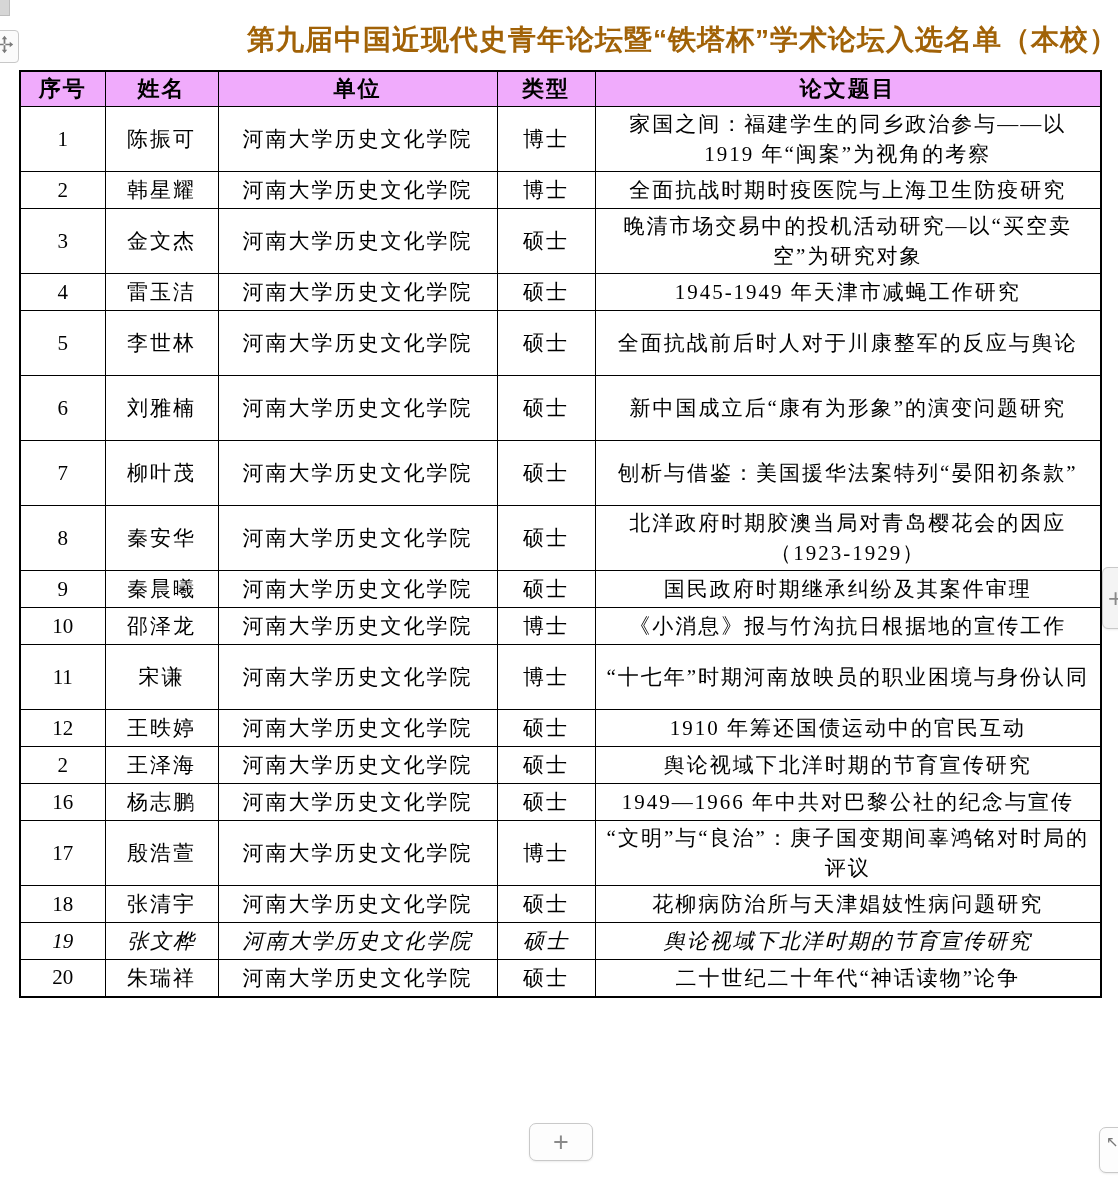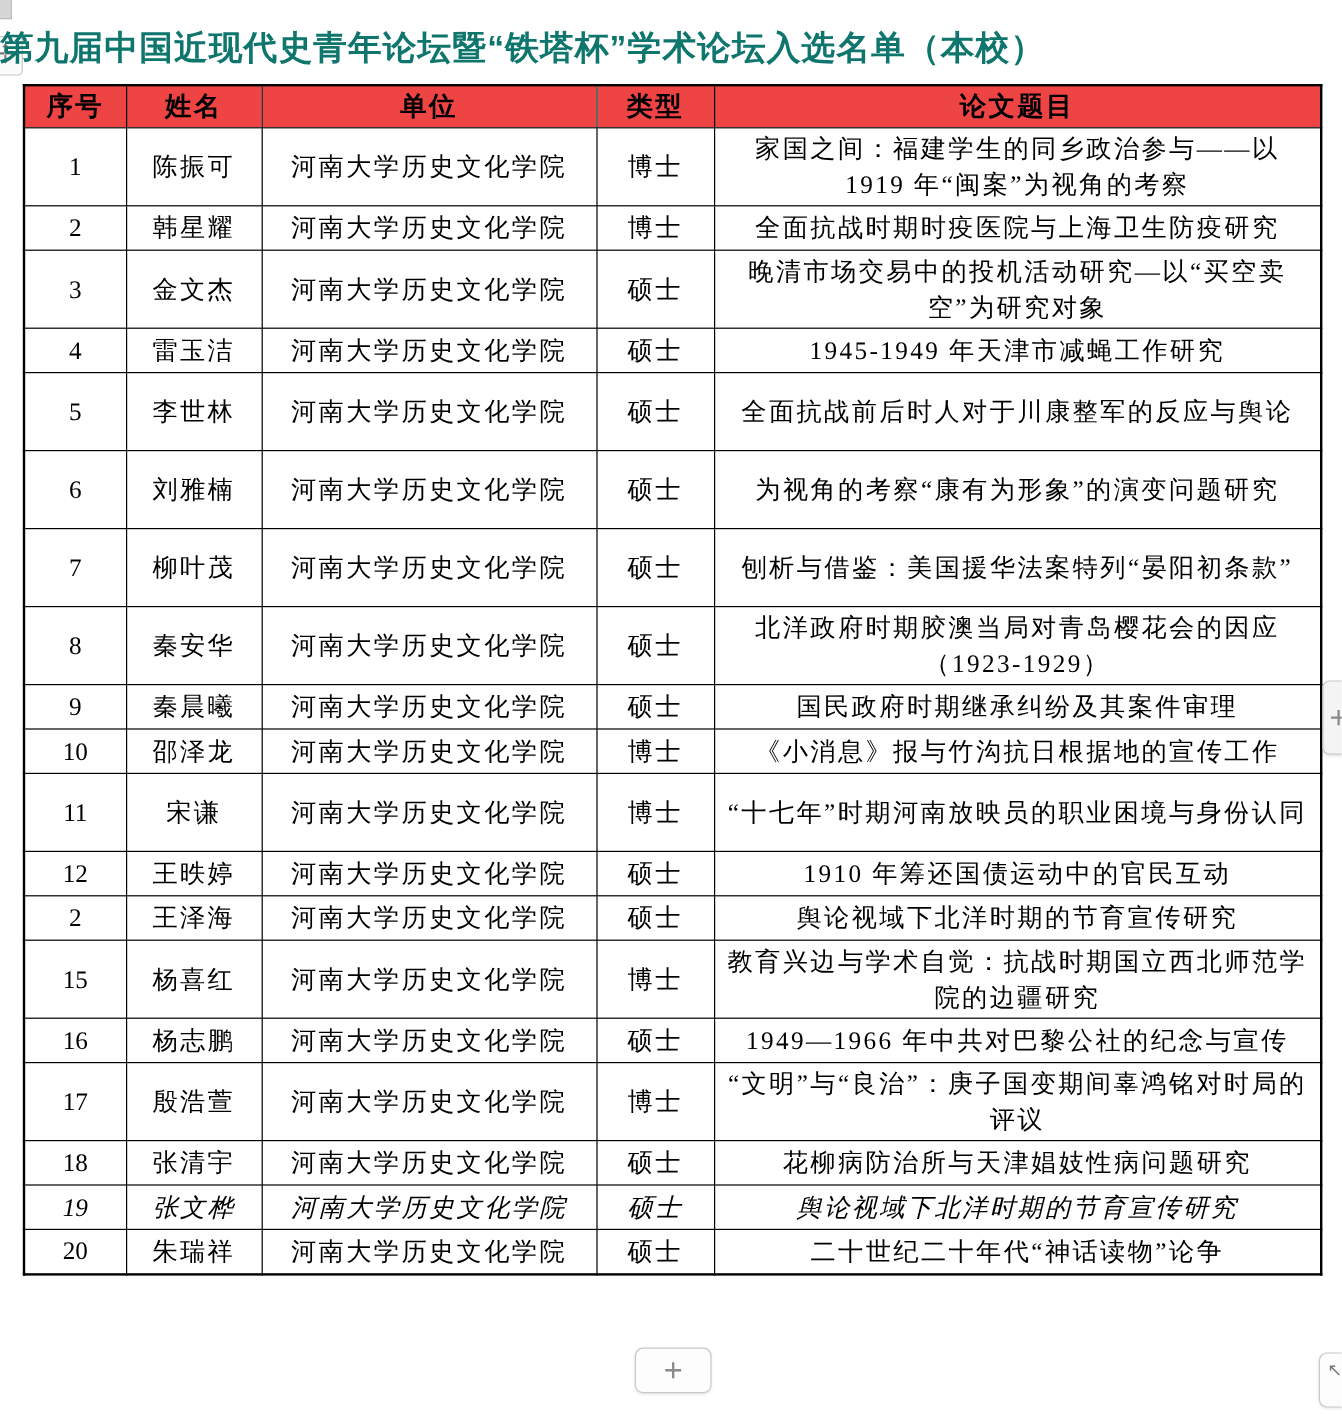--- a/index.html
+++ b/index.html
@@ -1,19 +1,19 @@
 <!DOCTYPE html>
 <html><head>
 <meta charset="utf-8">
 <style>
   html,body{margin:0;padding:0;width:1118px;height:1178px;overflow:hidden;background:#ffffff;position:relative;font-family:"Liberation Serif","DejaVu Serif",serif;}
-  .page-title{position:absolute;top:22px;left:0;width:1118px;text-align:left;font-family:"Liberation Sans","DejaVu Sans",sans-serif;font-weight:bold;font-size:28px;letter-spacing:1px;color:#0f766e;line-height:36px;}
+  .page-title{position:absolute;top:22px;left:0;width:1118px;text-align:right;font-family:"Liberation Sans","DejaVu Sans",sans-serif;font-weight:bold;font-size:28px;letter-spacing:1px;color:#a16207;line-height:36px;}
   table.roster{position:absolute;left:19px;top:70px;width:1081px;border-collapse:collapse;table-layout:fixed;border:2px solid #000;}
   th,td{border:1.5px solid #000;text-align:center;vertical-align:middle;padding:2px 7px;color:#000;overflow:hidden;}
-  thead tr{height:35px;background:#ef4444;}
+  thead tr{height:35px;background:#f0abfc;}
   th{font-weight:bold;font-size:22px;letter-spacing:2px;}
   td{font-size:21px;letter-spacing:2px;}
   td.c0{font-family:"Liberation Serif","DejaVu Serif",serif;letter-spacing:0;font-size:21px;}
   td.c4{line-height:30px;}
   
   .corner-frag{position:absolute;left:-3px;top:-3px;width:11px;height:17px;background:#d6d6d6;border:1px solid #bdbdbd;}
   .move-handle{position:absolute;left:-11px;top:30px;width:30px;height:33px;background:#fbfbfb;border:1px solid #c8c8c8;border-radius:4px;display:flex;align-items:center;justify-content:center;box-sizing:border-box;}
   .btn{position:absolute;box-sizing:border-box;border:1px solid #c9c9c9;background:#fdfdfd;color:#8a8a8a;font-family:"Liberation Sans","DejaVu Sans",sans-serif;display:flex;box-shadow:0 1px 2px rgba(0,0,0,0.08);}
   .insert-col{left:1102px;top:567px;width:44px;height:62px;border-radius:6px;background:#f4f4f4;align-items:center;justify-content:flex-start;padding-left:5px;font-size:26px;font-weight:300;}
   .insert-row{left:529px;top:1123px;width:64px;height:38px;border-radius:7px;align-items:center;justify-content:center;font-size:27px;font-weight:300;}
@@ -86,21 +86,21 @@
         <td class="c1">李世林</td>
         <td class="c2">河南大学历史文化学院</td>
         <td class="c3">硕士</td>
         <td class="c4">全面抗战前后时人对于川康整军的反应与舆论</td>
       </tr>
       <tr style="height: 65px;">
         <td class="c0">6</td>
         <td class="c1">刘雅楠</td>
         <td class="c2">河南大学历史文化学院</td>
         <td class="c3">硕士</td>
-        <td class="c4">为视角的考察“康有为形象”的演变问题研究</td>
+        <td class="c4">新中国成立后“康有为形象”的演变问题研究</td>
       </tr>
       <tr style="height: 65px;">
         <td class="c0">7</td>
         <td class="c1">柳叶茂</td>
         <td class="c2">河南大学历史文化学院</td>
         <td class="c3">硕士</td>
         <td class="c4">刨析与借鉴：美国援华法案特列“晏阳初条款”</td>
       </tr>
       <tr style="height: 65px;">
         <td class="c0">8</td>
@@ -136,27 +136,20 @@
         <td class="c2">河南大学历史文化学院</td>
         <td class="c3">硕士</td>
         <td class="c4">1910 年筹还国债运动中的官民互动</td>
       </tr>
       <tr style="height: 37px;">
         <td class="c0">2</td>
         <td class="c1">王泽海</td>
         <td class="c2">河南大学历史文化学院</td>
         <td class="c3">硕士</td>
         <td class="c4">舆论视域下北洋时期的节育宣传研究</td>
-      </tr>
-      <tr style="height: 65px;">
-        <td class="c0">15</td>
-        <td class="c1">杨喜红</td>
-        <td class="c2">河南大学历史文化学院</td>
-        <td class="c3">博士</td>
-        <td class="c4">教育兴边与学术自觉：抗战时期国立西北师范学院的边疆研究</td>
       </tr>
       <tr style="height: 37px;">
         <td class="c0">16</td>
         <td class="c1">杨志鹏</td>
         <td class="c2">河南大学历史文化学院</td>
         <td class="c3">硕士</td>
         <td class="c4">1949—1966 年中共对巴黎公社的纪念与宣传</td>
       </tr>
       <tr style="height: 65px;">
         <td class="c0">17</td>

